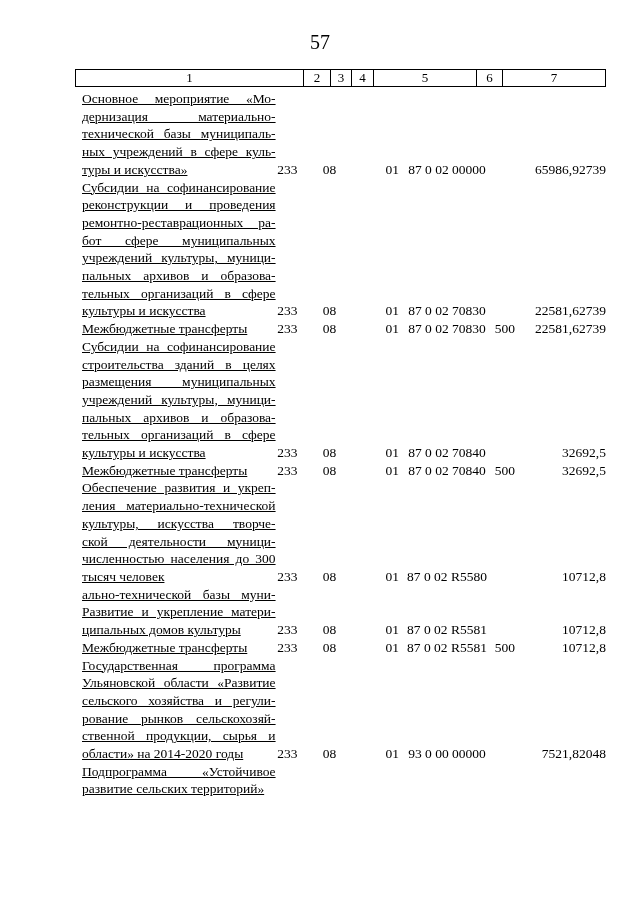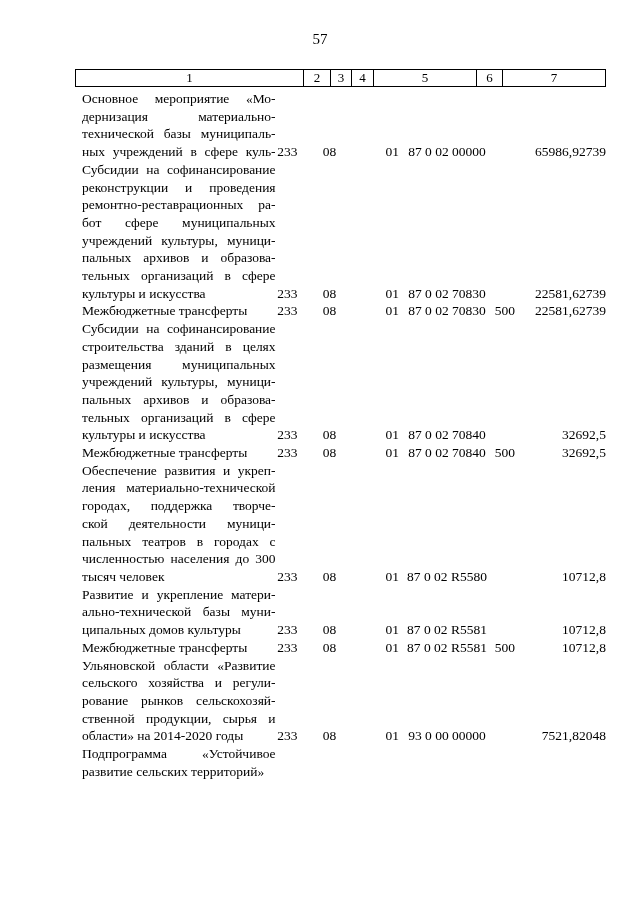--- a/index.html
+++ b/index.html
@@ -15,21 +15,21 @@
     height: 905px;
     background: #ffffff;
     overflow: hidden;
   }
   .page-number {
     position: absolute;
     top: 31px;
     left: 0;
     width: 640px;
     text-align: center;
-    font-size: 15px;
+    font-size: 20px;
   }
   .table {
     position: absolute;
     left: 75px;
     top: 69px;
     width: 531px;
   }
   .header-row {
     display: flex;
     border: 1px solid #000;
@@ -56,21 +56,21 @@
   .body {
     padding-top: 3px;
     font-size: 13.5px;
     line-height: 17.7px;
   }
   .row {
     display: flex;
     align-items: flex-end;
   }
   .cell { box-sizing: border-box; }
-  .c1 { width: 228px; padding-left: 7px; }
+  .c1 { width: 228px; padding-left: 7px; text-decoration: underline; }
   .c1 .line { text-align: justify; text-align-last: justify; }
   .c1 .line.last { text-align-last: left; }
   .c2 { width: 27px; text-align: center; }
   .c3 { width: 21px; text-align: center; margin-left: 21px; }
   .c4 { width: 22px; text-align: center; margin-left: 44px; }
   .c5 { width: 103px; text-align: center; white-space: nowrap; }
   .c6 { width: 26px; text-align: right; }
   .c7 { width: 104px; text-align: right; white-space: nowrap; }
 </style>
 </head>
@@ -88,20 +88,21 @@
         <div class="header-cell hc6">6</div>
         <div class="header-cell hc7">7</div>
       </div>
     <div class="body">
         <div class="row">
           <div class="cell c1">
             <div class="line">Основное мероприятие «Мо-</div>
             <div class="line">дернизация материально-</div>
             <div class="line">технической базы муниципаль-</div>
             <div class="line">ных учреждений в сфере куль-</div>
+            <div class="line last">туры и искусства»</div>
           </div>
           <div class="cell c2">233</div>
           <div class="cell c3">08</div>
           <div class="cell c4">01</div>
           <div class="cell c5">87 0 02 00000</div>
           <div class="cell c6"></div>
           <div class="cell c7">65986,92739</div>
         </div>
         <div class="row">
           <div class="cell c1">
@@ -157,37 +158,36 @@
           <div class="cell c3">08</div>
           <div class="cell c4">01</div>
           <div class="cell c5">87 0 02 70840</div>
           <div class="cell c6">500</div>
           <div class="cell c7">32692,5</div>
         </div>
         <div class="row">
           <div class="cell c1">
             <div class="line">Обеспечение развития и укреп-</div>
             <div class="line">ления материально-технической</div>
-            <div class="line">городах, поддержка творче-</div>
+            <div class="line">культуры, искусства творче-</div>
             <div class="line">ской деятельности муници-</div>
-            <div class="line">пальных театров в городах с</div>
             <div class="line">численностью населения до 300</div>
             <div class="line last">тысяч человек</div>
           </div>
           <div class="cell c2">233</div>
           <div class="cell c3">08</div>
           <div class="cell c4">01</div>
           <div class="cell c5">87 0 02 R5580</div>
           <div class="cell c6"></div>
           <div class="cell c7">10712,8</div>
         </div>
         <div class="row">
           <div class="cell c1">
+            <div class="line">ально-технической базы муни-</div>
             <div class="line">Развитие и укрепление матери-</div>
-            <div class="line">ально-технической базы муни-</div>
             <div class="line last">ципальных домов культуры</div>
           </div>
           <div class="cell c2">233</div>
           <div class="cell c3">08</div>
           <div class="cell c4">01</div>
           <div class="cell c5">87 0 02 R5581</div>
           <div class="cell c6"></div>
           <div class="cell c7">10712,8</div>
         </div>
         <div class="row">
@@ -196,20 +196,21 @@
           </div>
           <div class="cell c2">233</div>
           <div class="cell c3">08</div>
           <div class="cell c4">01</div>
           <div class="cell c5">87 0 02 R5581</div>
           <div class="cell c6">500</div>
           <div class="cell c7">10712,8</div>
         </div>
         <div class="row">
           <div class="cell c1">
+            <div class="line">Государственная программа</div>
             <div class="line">Ульяновской области «Развитие</div>
             <div class="line">сельского хозяйства и регули-</div>
             <div class="line">рование рынков сельскохозяй-</div>
             <div class="line">ственной продукции, сырья и</div>
             <div class="line last">области» на 2014-2020 годы</div>
           </div>
           <div class="cell c2">233</div>
           <div class="cell c3">08</div>
           <div class="cell c4">01</div>
           <div class="cell c5">93 0 00 00000</div>

